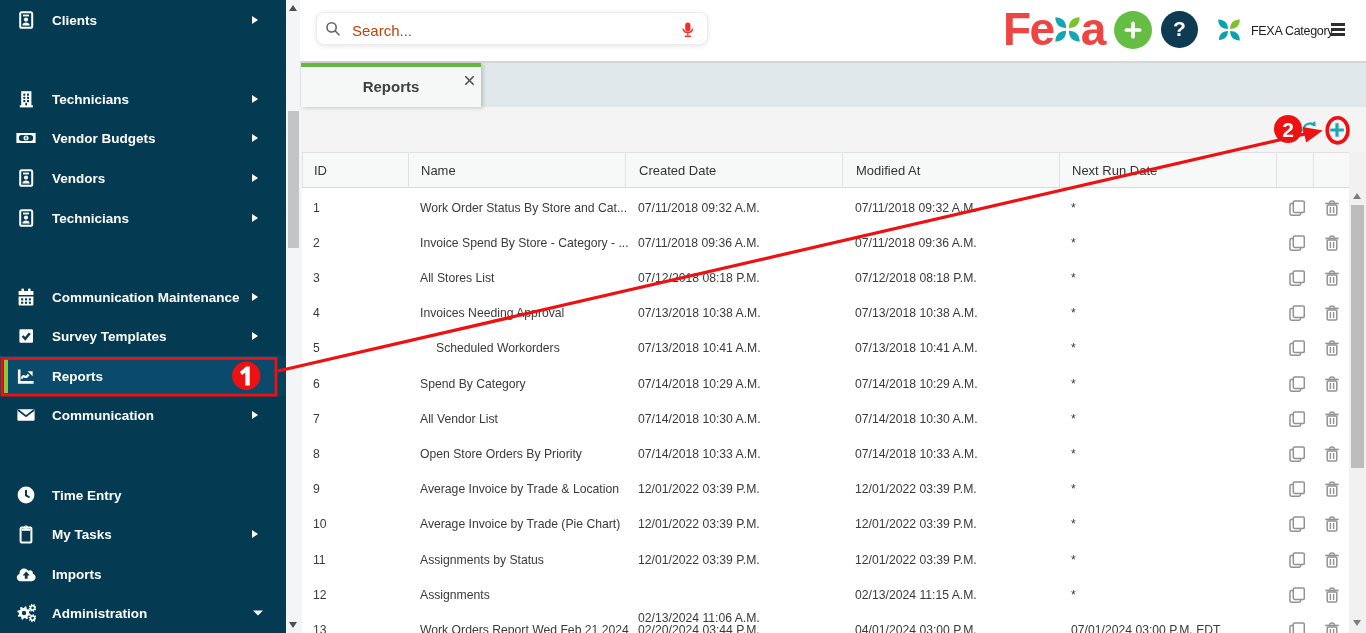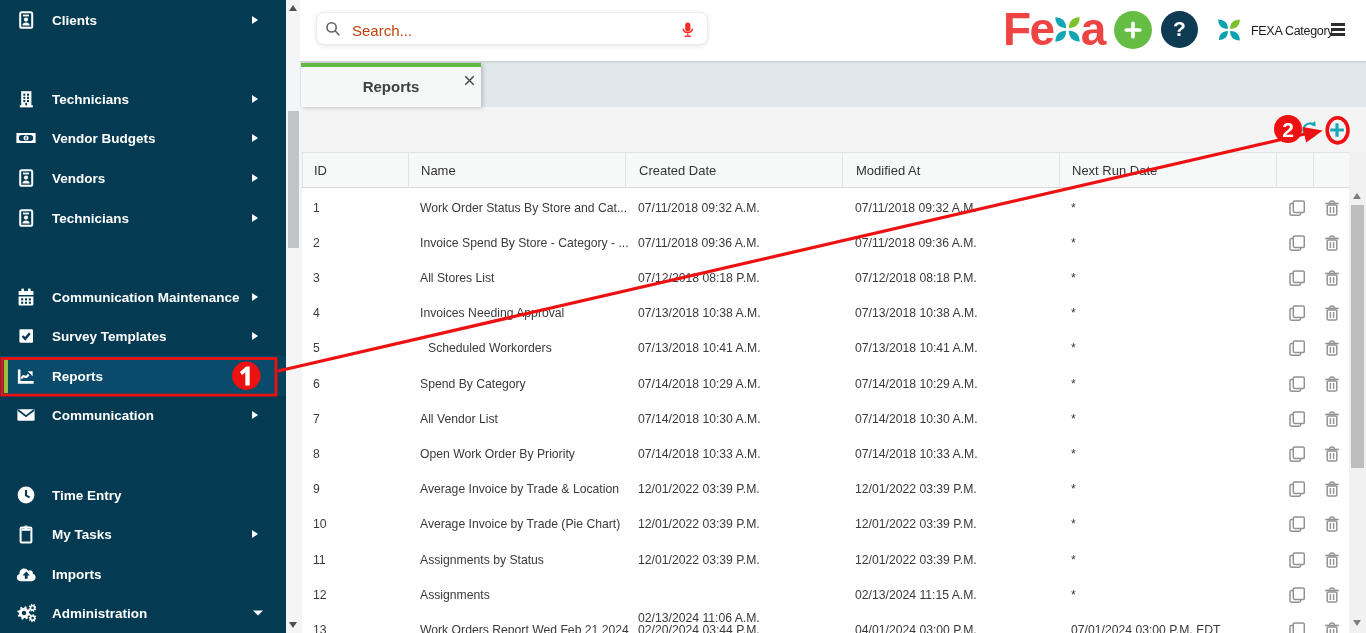--- a/index.html
+++ b/index.html
@@ -310,21 +310,21 @@
         <rect x="1" y="3.6" width="10.6" height="11.6" rx="1.4" fill="none" stroke="#929292" stroke-width="1.5"></rect>
         <rect x="4.3" y="0.9" width="11" height="11.6" rx="1.4" fill="#fff" stroke="#929292" stroke-width="1.5"></rect>
       </svg></div>
     <div style="position:absolute; left:1022px; top:117.2px"><svg width="16" height="16" viewBox="0 0 16 16">
         <path d="M5.4 2.8 Q5.8 1.1 8 1.1 Q10.2 1.1 10.6 2.8" fill="none" stroke="#929292" stroke-width="1.5"></path>
         <path d="M1.3 3.5 L14.7 3.5" stroke="#929292" stroke-width="1.7"></path>
         <rect x="3.2" y="4.9" width="9.6" height="10.2" rx="1.3" fill="none" stroke="#929292" stroke-width="1.5"></rect>
         <path d="M6.4 7 L6.4 13 M9.6 7 L9.6 13" stroke="#929292" stroke-width="1.4"></path>
       </svg></div>
     <div class="cell" style="left:11px; top:153.4px">5</div>
-    <div class="cell" style="left:126px; top:153.4px">Scheduled Workorders</div>
+    <div class="cell" style="left:134px; top:153.4px">Scheduled Workorders</div>
     <div class="cell" style="left:336px; top:153.4px">07/13/2018 10:41 A.M.</div>
     <div class="cell" style="left:553px; top:153.4px">07/13/2018 10:41 A.M.</div>
     <div class="cell" style="left:769px; top:153.4px">*</div>
     <div style="position:absolute; left:987px; top:152.4px"><svg width="16" height="17" viewBox="0 0 16 17">
         <rect x="1" y="3.6" width="10.6" height="11.6" rx="1.4" fill="none" stroke="#929292" stroke-width="1.5"></rect>
         <rect x="4.3" y="0.9" width="11" height="11.6" rx="1.4" fill="#fff" stroke="#929292" stroke-width="1.5"></rect>
       </svg></div>
     <div style="position:absolute; left:1022px; top:152.4px"><svg width="16" height="16" viewBox="0 0 16 16">
         <path d="M5.4 2.8 Q5.8 1.1 8 1.1 Q10.2 1.1 10.6 2.8" fill="none" stroke="#929292" stroke-width="1.5"></path>
         <path d="M1.3 3.5 L14.7 3.5" stroke="#929292" stroke-width="1.7"></path>
@@ -355,21 +355,21 @@
         <rect x="1" y="3.6" width="10.6" height="11.6" rx="1.4" fill="none" stroke="#929292" stroke-width="1.5"></rect>
         <rect x="4.3" y="0.9" width="11" height="11.6" rx="1.4" fill="#fff" stroke="#929292" stroke-width="1.5"></rect>
       </svg></div>
     <div style="position:absolute; left:1022px; top:222.8px"><svg width="16" height="16" viewBox="0 0 16 16">
         <path d="M5.4 2.8 Q5.8 1.1 8 1.1 Q10.2 1.1 10.6 2.8" fill="none" stroke="#929292" stroke-width="1.5"></path>
         <path d="M1.3 3.5 L14.7 3.5" stroke="#929292" stroke-width="1.7"></path>
         <rect x="3.2" y="4.9" width="9.6" height="10.2" rx="1.3" fill="none" stroke="#929292" stroke-width="1.5"></rect>
         <path d="M6.4 7 L6.4 13 M9.6 7 L9.6 13" stroke="#929292" stroke-width="1.4"></path>
       </svg></div>
     <div class="cell" style="left:11px; top:259.0px">8</div>
-    <div class="cell" style="left:118px; top:259.0px">Open Work Order By Priority</div>
+    <div class="cell" style="left:118px; top:259.0px">Open Store Orders By Priority</div>
     <div class="cell" style="left:336px; top:259.0px">07/14/2018 10:33 A.M.</div>
     <div class="cell" style="left:553px; top:259.0px">07/14/2018 10:33 A.M.</div>
     <div class="cell" style="left:769px; top:259.0px">*</div>
     <div style="position:absolute; left:987px; top:258.0px"><svg width="16" height="17" viewBox="0 0 16 17">
         <rect x="1" y="3.6" width="10.6" height="11.6" rx="1.4" fill="none" stroke="#929292" stroke-width="1.5"></rect>
         <rect x="4.3" y="0.9" width="11" height="11.6" rx="1.4" fill="#fff" stroke="#929292" stroke-width="1.5"></rect>
       </svg></div>
     <div style="position:absolute; left:1022px; top:258.0px"><svg width="16" height="16" viewBox="0 0 16 16">
         <path d="M5.4 2.8 Q5.8 1.1 8 1.1 Q10.2 1.1 10.6 2.8" fill="none" stroke="#929292" stroke-width="1.5"></path>
         <path d="M1.3 3.5 L14.7 3.5" stroke="#929292" stroke-width="1.7"></path>

